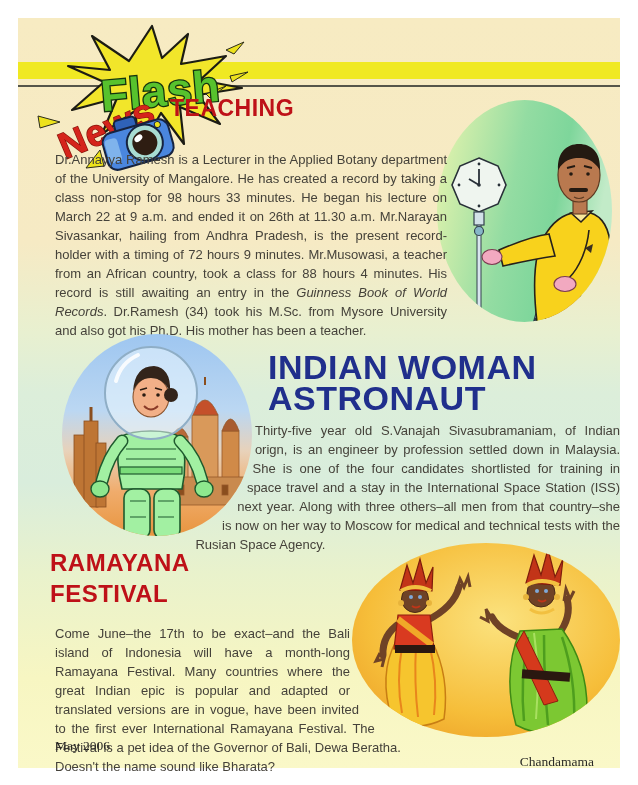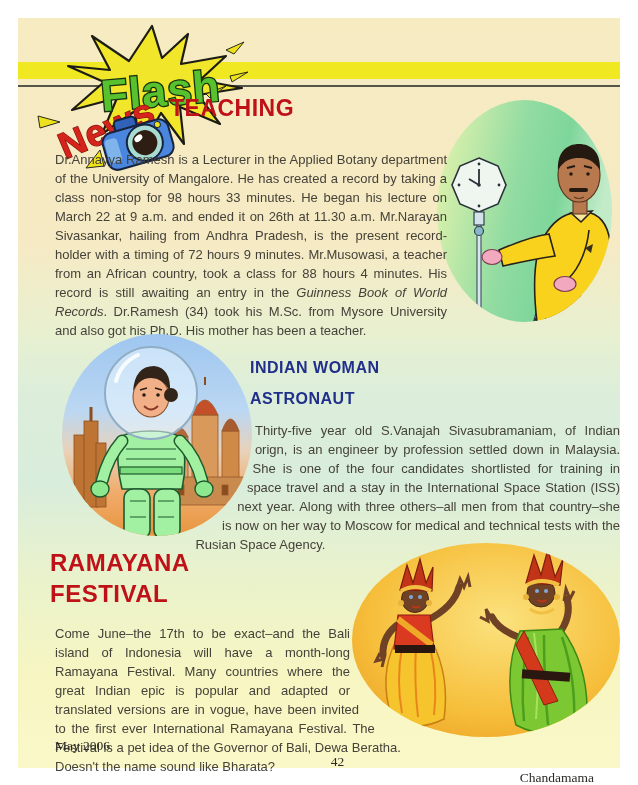--- a/index.html
+++ b/index.html
@@ -12,21 +12,21 @@
   .band-line{position:absolute;left:0;top:67px;width:602px;height:1.5px;background:#55554a;}
   .logo{position:absolute;left:12px;top:6px;}
 
   .oval-img{position:absolute;}
   .oval1{left:419px;top:82px;}
   .oval2{left:42px;top:315px;}
   .oval3{left:334px;top:525px;}
 
   h1,h2{margin:2px;position:absolute;text-align:left;font-weight:bold;letter-spacing:.5px;}
   .h-teaching{left:150px;top:74px;width:270px;font-size:23px;line-height:28px;color:#BE1118;}
-  .h-astronaut{left:230px;top:332px;width:300px;font-size:16px;line-height:31px;color:#202F8C;}
+  .h-astronaut{left:248px;top:332px;width:300px;font-size:34px;line-height:31px;color:#202F8C;}
   .h-ramayana{left:30px;top:527px;width:310px;font-size:24px;line-height:31px;color:#BE1118;}
 
   p.body{margin:0;position:absolute;font-size:13px;line-height:19px;color:#45423a;
          text-align:justify;}
   .p-teaching{left:37px;top:132px;width:392px;}
   .p-astronaut{left:37px;top:403px;width:565px;}
   .p-ramayana{left:37px;top:606px;width:565px;}
 
   .wrapL{float:left;width:200px;height:118px;
          shape-outside:ellipse(102px 110px at 98px 14px);}
@@ -255,18 +255,17 @@
 
     <h2 class="h-ramayana">
       <span>RAMAYANA</span><br>
       <span>FESTIVAL</span>
     </h2>
 
     <p class="body p-ramayana"><span class="wrapR"></span><span>Come June–the 17th to be exact–and the Bali island of Indonesia will have a month-long Ramayana Festival. Many countries where the great Indian epic is popular and adapted or translated versions are in vogue, have been invited to the first ever International Ramayana Festival. The Festival is a pet idea of the Governor of Bali, Dewa Beratha. Doesn't the name sound like Bharata?</span></p>
 
     <div class="footer">
       <span>May 2006</span>
-      <span class="c">42</span>
       <span class="r">Chandamama</span>
     </div>
 
   </div>
 </div>
 
 </body></html>

